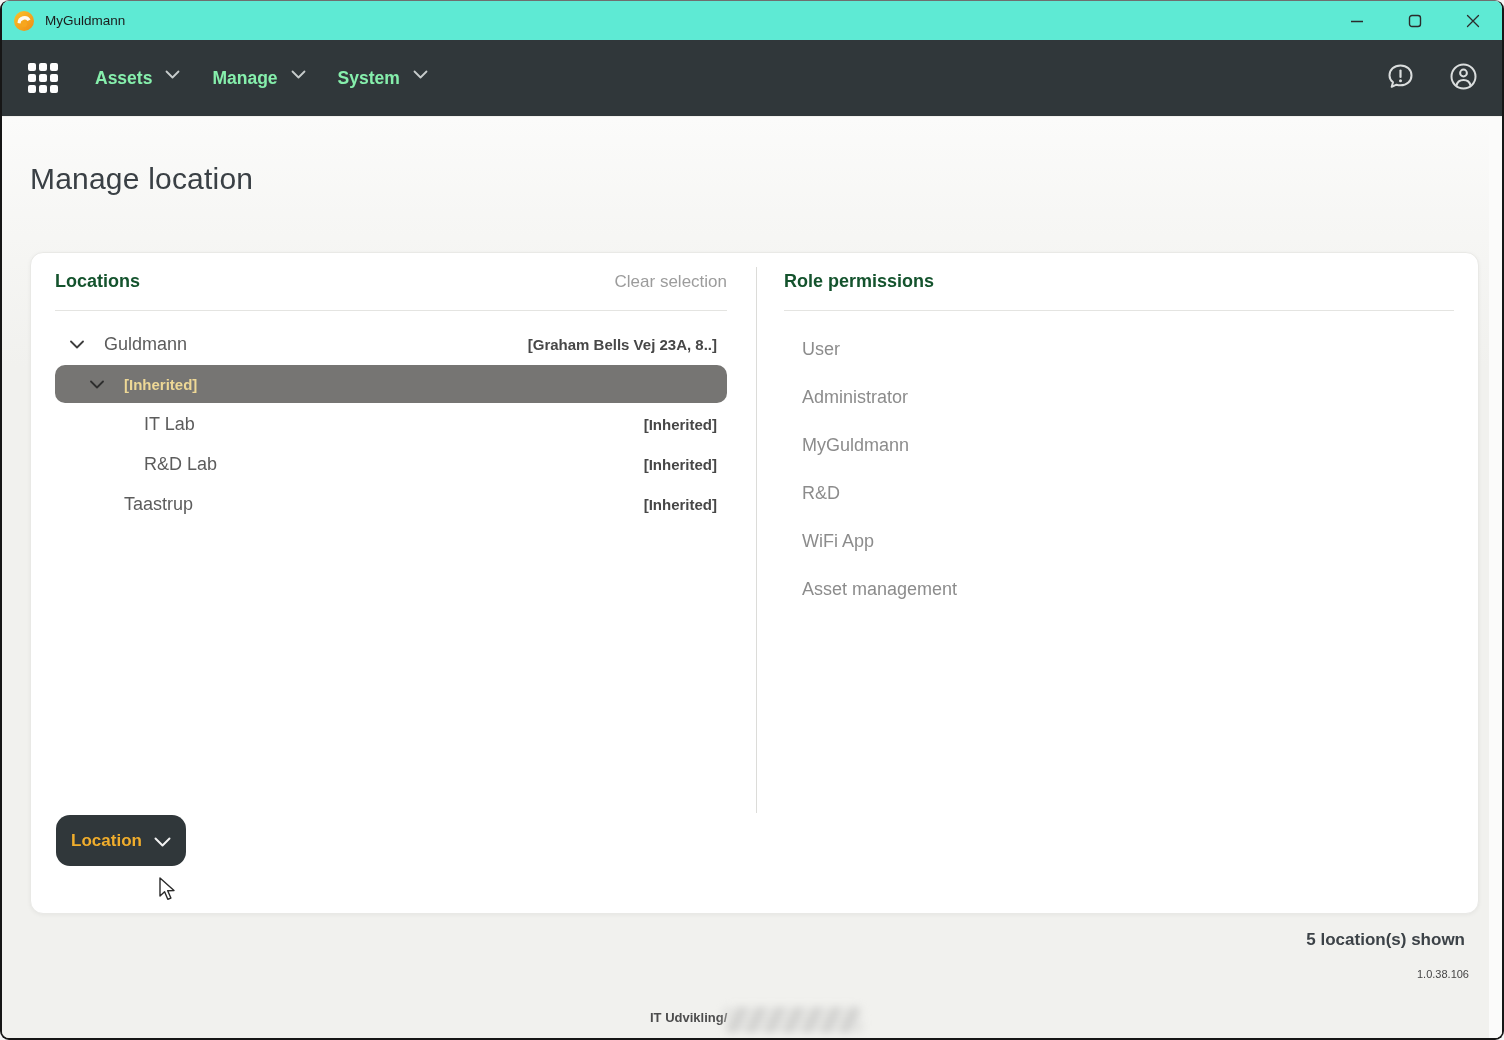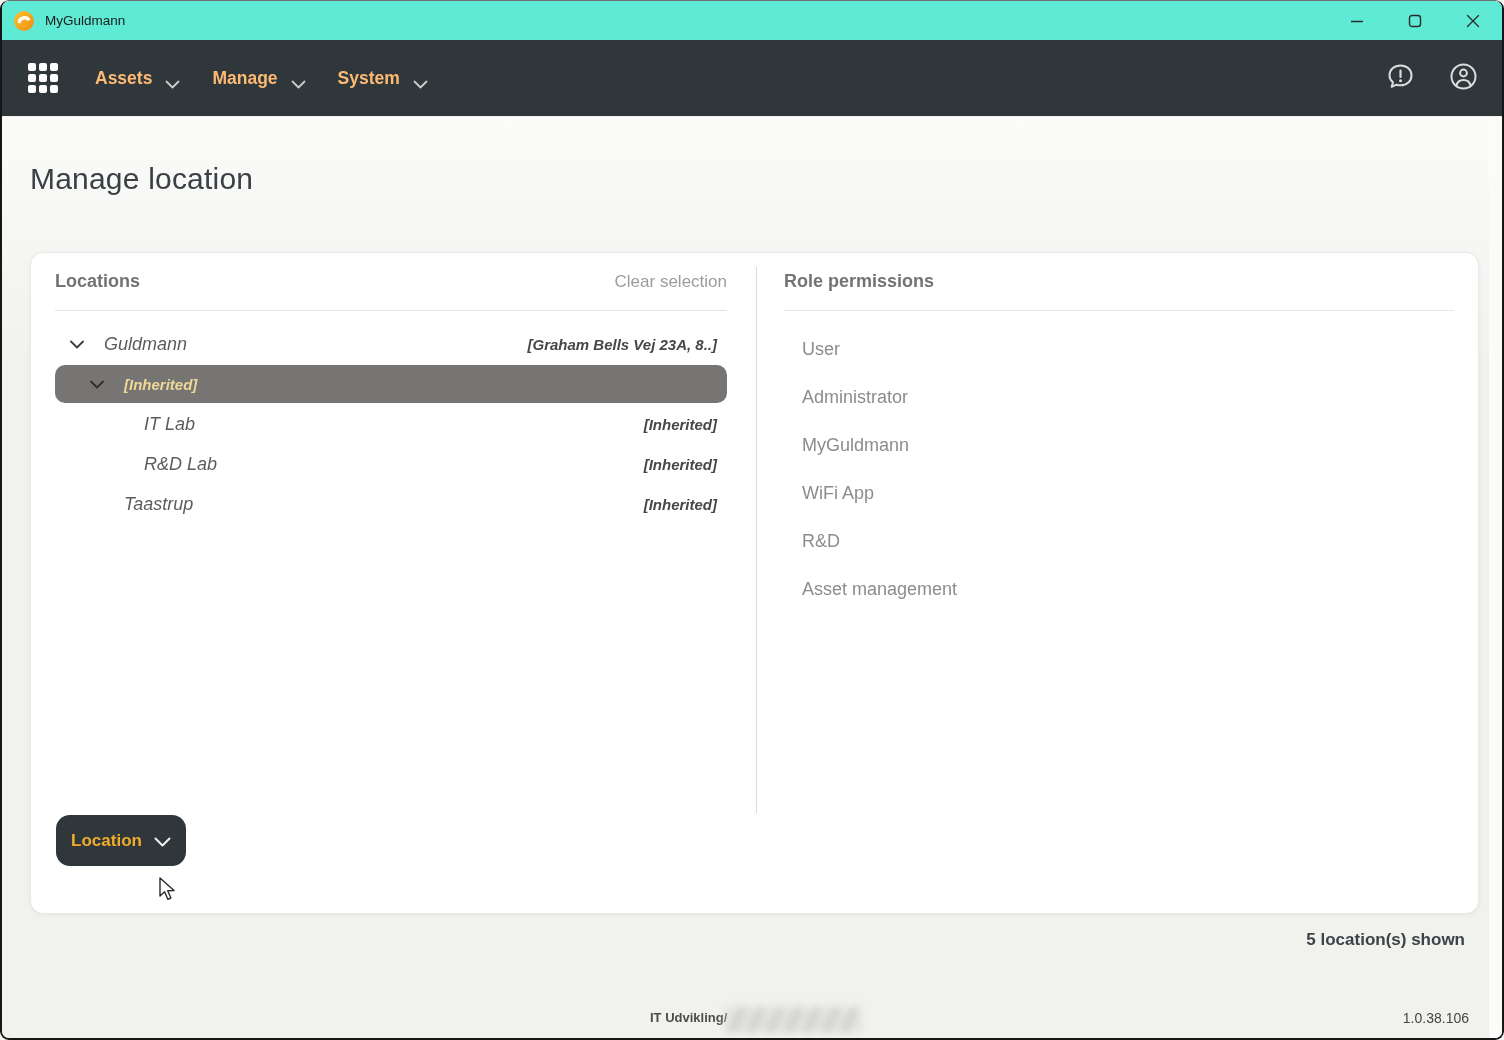--- a/index.html
+++ b/index.html
@@ -14,40 +14,40 @@
   .app-logo { width:22px; height:22px; margin-right:10px; flex:0 0 auto; }
   .title-text { font-size:13.5px; color:#1c1c1c; }
   .win-controls { margin-left:auto; display:flex; height:100%; }
   .win-btn { width:58px; height:100%; display:flex; align-items:center; justify-content:center; background:transparent; border:none; cursor:pointer; }
   .win-btn svg { display:block; }
   
   .navbar { height:76px; background:var(--navbar-bg,#30373a); display:flex; align-items:center; padding:0 23px 0 25px; }
   .grid-btn { width:32px; height:32px; display:flex; align-items:center; justify-content:center; background:transparent; border:none; cursor:pointer; margin-right:36px; }
   .grid-icon { display:grid; grid-template-columns:repeat(3,8px); grid-template-rows:repeat(3,8px); gap:3px; }
   .grid-icon i { background:#fdfdfd; border-radius:2px; }
-  .nav-item { display:flex; align-items:flex-end; gap:13px; color:#fdba74; font-size:17.5px; font-weight:bold; cursor:pointer; margin-right:32px; }
+  .nav-item { display:flex; align-items:flex-start; gap:13px; color:#86efac; font-size:17.5px; font-weight:bold; cursor:pointer; margin-right:32px; }
   .nav-item .chev-dn { display:flex; color:#c7cccc; padding-top:2px; }
   .nav-right { margin-left:auto; display:flex; align-items:center; gap:32px; }
   .icon-btn { background:transparent; border:none; cursor:pointer; display:flex; color:#dadddd; }
   
   .main { position:absolute; top:116px; left:0; right:0; bottom:0;
     background:linear-gradient(180deg,#fbfbfa 0px,#f6f6f4 120px,#f1f1ee 250px,#f1f1ee 100%); }
   .scroll-gutter { position:absolute; top:0; right:0; width:13px; bottom:0; background:#fbfbfa; }
   .page-title { position:absolute; left:28px; top:45px; font-size:30px; font-weight:500; color:#3a4045; letter-spacing:.2px; }
   
   .card { position:absolute; left:28px; top:135px; width:1449px; height:662px;
     background:#ffffff; border:1px solid #e9e9e6; border-radius:13px; box-shadow:0 1px 4px rgba(0,0,0,.05); }
   .panel-left { position:absolute; left:0; top:0; bottom:0; width:725px; padding:0 29px 0 24px; }
   .v-divider { position:absolute; left:725px; top:14px; height:546px; width:1px; background:#dcdcd9; }
   .panel-right { position:absolute; left:726px; right:0; top:0; padding:0 24px 0 27px; }
   .panel-head { height:58px; display:flex; align-items:center; justify-content:space-between; border-bottom:1px solid #e4e4e1; }
-  .panel-title { font-size:18px; font-weight:bold; color:#737373; }
+  .panel-title { font-size:18px; font-weight:bold; color:#14532d; }
   .clear-btn { background:none; border:none; font-family:inherit; font-size:17px; color:#9c9c9c; cursor:pointer; }
   
-  .tree { margin-top:13px;font-style:italic; }
+  .tree { margin-top:13px; }
   .tree-row { height:40px; display:flex; align-items:center; font-size:18px; color:#5c5c5c; cursor:pointer; }
   .tree-row .chev { width:20px; margin-right:17px; display:flex; justify-content:center; color:#3d3d3d; }
   .tree-row .t-label { flex:1; white-space:nowrap; }
   .tree-row .t-right { font-weight:bold; font-size:15px; color:#474747; padding-right:10px; white-space:nowrap; }
   .tree-row.selected { background:var(--sel-bg,#767573); border-radius:10px; height:38px; margin:1px 0; color:var(--sel-text,#eed896); }
   .tree-row.selected .t-right { color:var(--sel-text,#eed896); }
   .tree-row.selected .chev { color:#2e2e2e; }
   
   .roles { margin-top:14px; }
   .role-item { height:48px; display:flex; align-items:center; padding-left:18px; font-size:18px; color:#8c8c8c; cursor:pointer; }
@@ -56,21 +56,21 @@
     background:var(--navbar-bg,#30373a); border:none; border-radius:14px; cursor:pointer;
     display:flex; align-items:center; justify-content:center; gap:12px; }
   .loc-btn .lbl { color:var(--accent,#f0ad2c); font-size:17px; font-weight:bold; font-family:inherit; }
   .loc-btn .chev-dn { display:flex; color:#f2f2f2; padding-top:3px; }
   
   .status-text { position:absolute; right:37px; top:813px; font-size:17px; font-weight:bold; color:#3c4247; }
   .footer-env { position:absolute; left:648px; top:893px; font-size:13px; font-weight:bold; color:#4c4c4c; }
   .footer-smudge { position:absolute; left:722px; top:890px; width:138px; height:26px;
     background:repeating-linear-gradient(115deg,#ababab 0 5px,#e8e8e6 5px 11px,#c2c2c0 11px 17px);
     filter:blur(4px); opacity:.55; border-radius:6px; }
-  .footer-version { position:absolute; right:33px; top:893px; font-size:14px; color:#454545; }
+  .footer-version { position:absolute; right:33px; top:851px; font-size:11px; color:#454545; }
   
   .cursor { position:absolute; left:156px; top:876px; z-index:50; pointer-events:none; }
 </style>
 </head>
 <body>
 
 <div class="window">
 
   <div class="titlebar">
     <span class="app-logo">
@@ -224,22 +224,22 @@
       <div class="v-divider"></div>
 
       <div class="panel-right">
         <div class="panel-head">
           <span class="panel-title">Role permissions</span>
         </div>
         <div class="roles" id="roles-list">
             <div class="role-item">User</div>
             <div class="role-item">Administrator</div>
             <div class="role-item">MyGuldmann</div>
+            <div class="role-item">R&amp;D</div>
             <div class="role-item">WiFi App</div>
-            <div class="role-item">R&amp;D</div>
             <div class="role-item">Asset management</div>
           </div>
       </div>
     </div>
 
     <div class="status-text">5 location(s) shown</div>
 
     <span class="footer-env">IT Udvikling/</span>
     <span class="footer-smudge"></span>
     <span class="footer-version">1.0.38.106</span>

